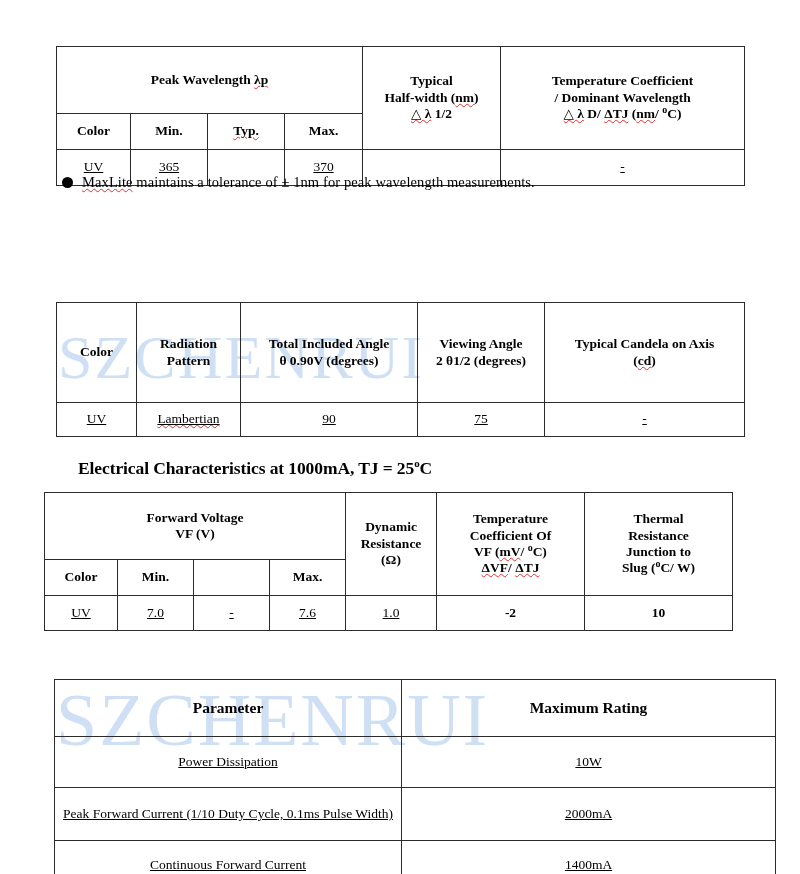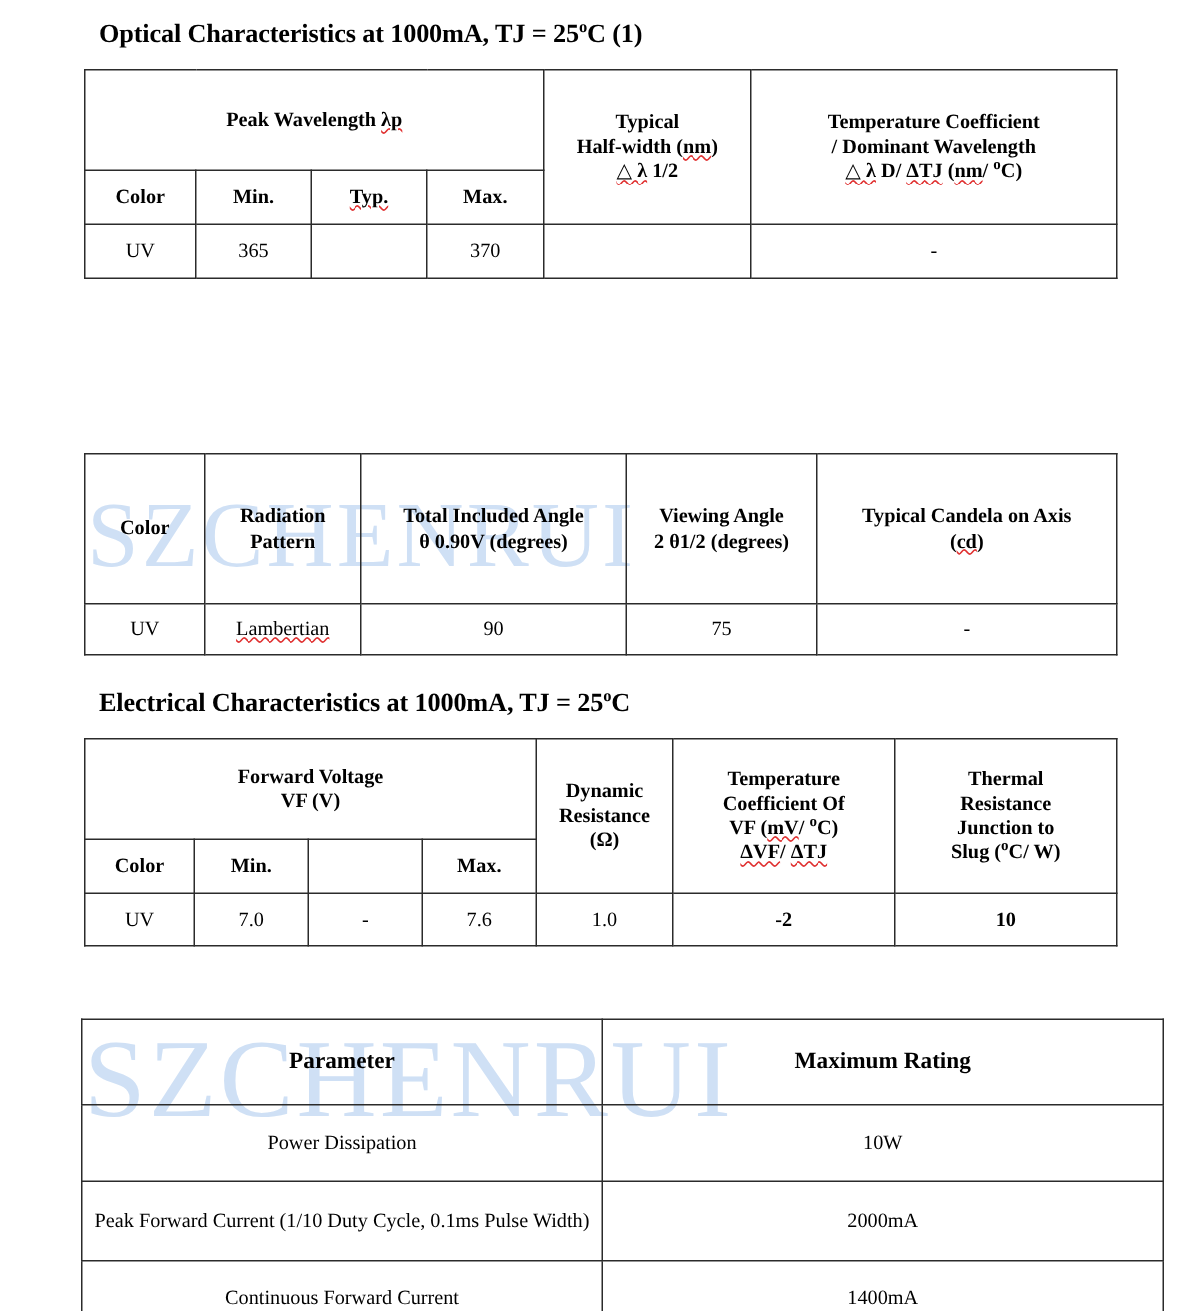--- a/index.html
+++ b/index.html
@@ -78,20 +78,21 @@
     padding: 2px 3px;
     line-height: 1.22;
     background: transparent;
   }
   td.hd {
     font-weight: bold;
   }
   td.val {
     font-weight: normal;
     font-size: 14px;
+    text-decoration: underline;
   }
   td.valb {
     font-weight: bold;
     font-size: 14px;
   }
   sup.deg {
     font-size: 10px;
     vertical-align: super;
     line-height: 0;
   }
@@ -135,23 +136,20 @@
   #tbl-abs-max { width: 721px; }
 </style>
 </head>
 <body>
 
 <div class="page">
 
   <div class="watermark wm-top">SZCHENRUI</div>
   <div class="watermark wm-bottom">SZCHENRUI</div>
 
-  <div class="section" style="left:66px; top:12px;">
-    <div class="section-title"><span>Optical Characteristics at 1000mA, TJ = 25</span><sup>o</sup><span>C (1)</span></div>
-  </div>
 
   <div class="section" style="left:56px; top:46px;">
     <table class="dt" id="tbl-optical-1">
       <colgroup>
         <col style="width:74px">
           <col style="width:77px">
           <col style="width:77px">
           <col style="width:78px">
         <col style="width:138px">
           <col style="width:244px">
@@ -181,20 +179,24 @@
           <td class="val">365</td>
           <td class="val"></td>
           <td class="val">370</td>
           <td class="val"></td>
           <td class="val">-</td>
         </tr>
       </tbody>
     </table>
   </div>
 
+  <div class="note" style="left:62px; top:174px;">
+    <span class="note-bullet"></span>
+    <span class="note-text"><span class="sq">MaxLite</span> maintains a tolerance of  ±   1nm for peak wavelength measurements.</span>
+  </div>
 
 
   <div class="section" style="left:56px; top:302px;">
     <table class="dt" id="tbl-optical-2">
       <colgroup>
         <col style="width:80px">
           <col style="width:104px">
           <col style="width:177px">
           <col style="width:127px">
           <col style="width:200px">
@@ -223,25 +225,25 @@
           <td class="val" style="height:29px">UV</td>
           <td class="val"><span class="sq">Lambertian</span></td>
           <td class="val">90</td>
           <td class="val">75</td>
           <td class="val">-</td>
         </tr>
       </tbody>
     </table>
   </div>
 
-  <div class="section" style="left:66px; top:458px;">
+  <div class="section" style="left:78px; top:458px;">
     <div class="section-title"><span>Electrical Characteristics at 1000mA, TJ = 25</span><sup>o</sup><span>C</span></div>
   </div>
 
-  <div class="section" style="left:56px; top:492px;">
+  <div class="section" style="left:44px; top:492px;">
     <table class="dt" id="tbl-electrical">
       <colgroup>
         <col style="width:73px">
           <col style="width:76px">
           <col style="width:76px">
           <col style="width:76px">
         <col style="width:91px">
           <col style="width:148px">
           <col style="width:148px">
       </colgroup>

